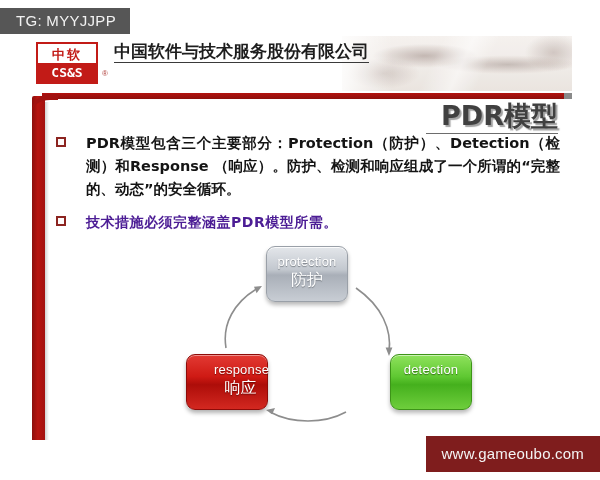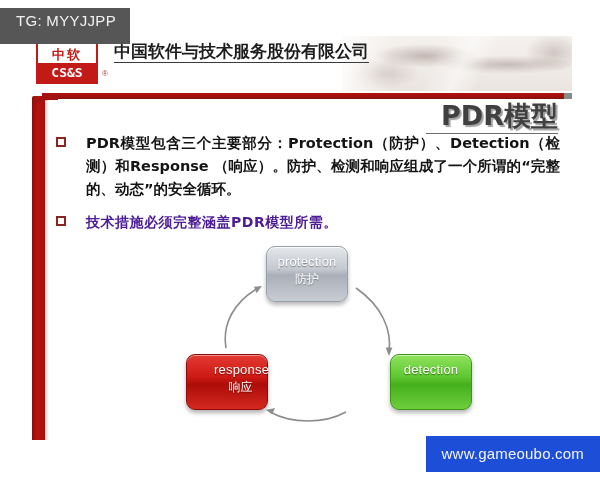--- a/index.html
+++ b/index.html
@@ -13,21 +13,21 @@
     overflow: hidden;
     font-family: "Liberation Sans", sans-serif;
     position: relative;
   }
 
   
   #tg-label {
     position: absolute;
     left: 0px;
     top: 8px;
-    height: 36px;
+    height: 26px;
     padding: 0 14px 0 16px;
     background: #565656;
     color: #f2f2f2;
     font-size: 15px;
     line-height: 26px;
     letter-spacing: 0.3px;
     white-space: nowrap;
     z-index: 30;
   }
 
@@ -289,21 +289,21 @@
   .node .en {
     display: block;
     font-family: "Liberation Sans", sans-serif;
     font-size: 13px;
     line-height: 16px;
     letter-spacing: .2px;
   }
   .node .cn {
     display: block;
     font-family: "DejaVu Sans", sans-serif;
-    font-size: 12px;
+    font-size: 16px;
     line-height: 19px;
   }
 
   #node-protection {
     left: 88px;
     top: 2px;
     background: linear-gradient(180deg, #e3e6ea 0%, #c3c8cf 42%, #a9afb8 52%, #c8cdd4 100%);
     border: 1px solid #9aa0a8;
     box-shadow: 0 3px 4px rgba(0,0,0,.28), inset 0 1px 0 rgba(255,255,255,.85);
     color: #ffffff;
@@ -330,21 +330,21 @@
     margin-left: 44px;
   }
 
   
   #watermark {
     position: absolute;
     right: 0px;
     bottom: 8px;
     height: 36px;
     padding: 0 16px;
-    background: #1d4ed8;
+    background: #7f1d1d;
     color: #f4f4f4;
     font-size: 15px;
     line-height: 36px;
     letter-spacing: .2px;
     z-index: 30;
   }
 </style>
 </head>
 <body>
 

